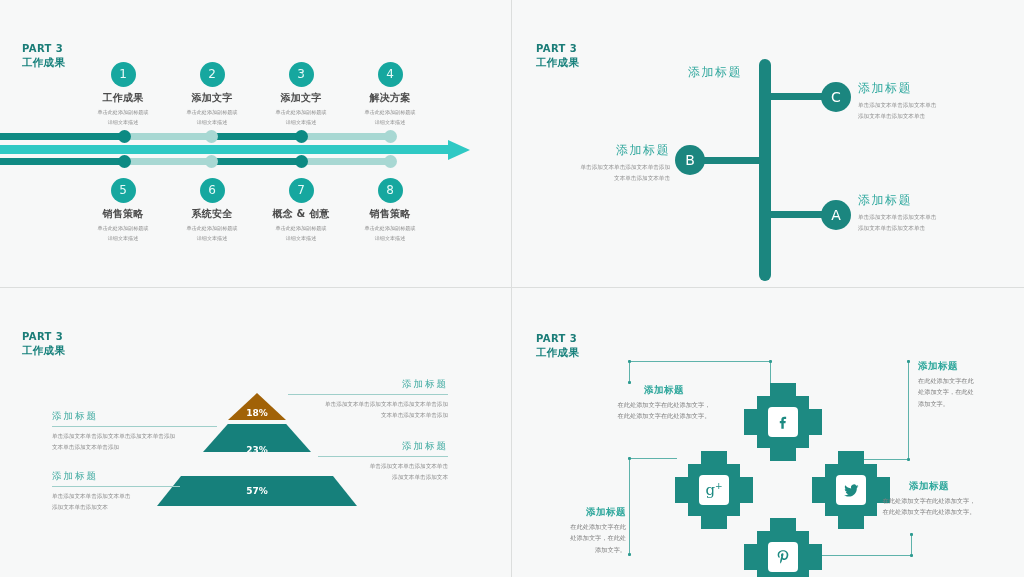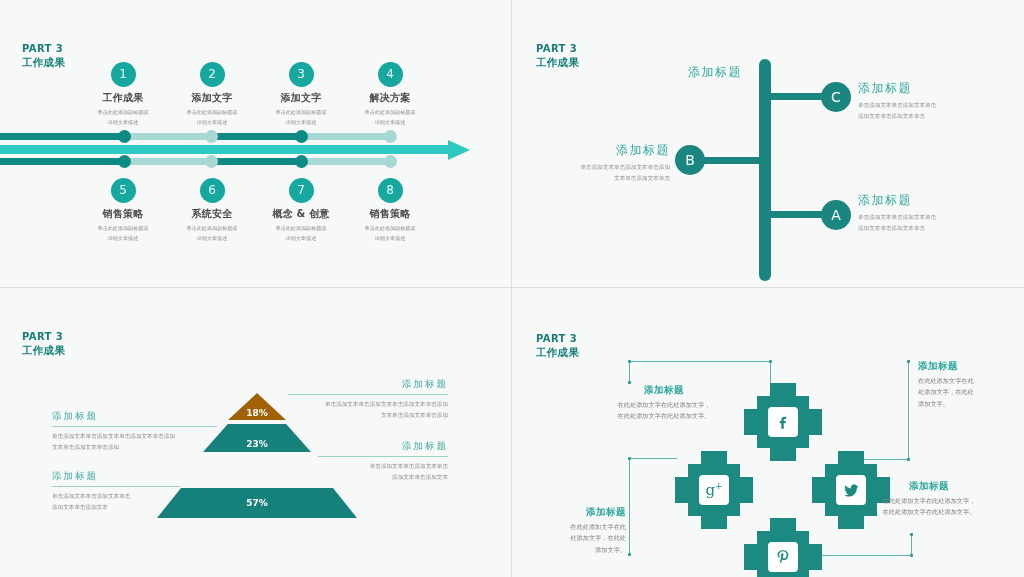--- a/index.html
+++ b/index.html
@@ -310,25 +310,25 @@
 
     <div class="pyr">
 
       <div class="layer" style="left:228px; top:105px; width:58px; height:27px;
            background:#a16207; clip-path: polygon(50% 0, 100% 100%, 0 100%);">
         <span style="padding-top:15px;">18%</span>
       </div>
 
       <div class="layer" style="left:203px; top:136px; width:108px; height:28px;
            background:#16807b; clip-path: polygon(23% 0, 77% 0, 100% 100%, 0 100%);">
-        <span style="padding-top:15px;">23%</span>
-      </div>
-
-
-      <div class="layer" style="left:157px; top:200px; width:200px; height:30px;
+        <span style="padding-top:21px;">23%</span>
+      </div>
+
+
+      <div class="layer" style="left:157px; top:188px; width:200px; height:30px;
            background:#16807b; clip-path: polygon(12% 0, 88% 0, 100% 100%, 0 100%);">
         <span style="padding-top:10px;">57%</span>
       </div>
 
       <div class="pl-txt r" style="left:288px; top:90px; width:160px;">
         <div class="t">添加标题</div>
         <div class="rule"></div>
         <div class="d">
           <div>单击添加文本单击添加文本单击添加文本单击添加</div>
           <div>文本单击添加文本单击添加</div>

